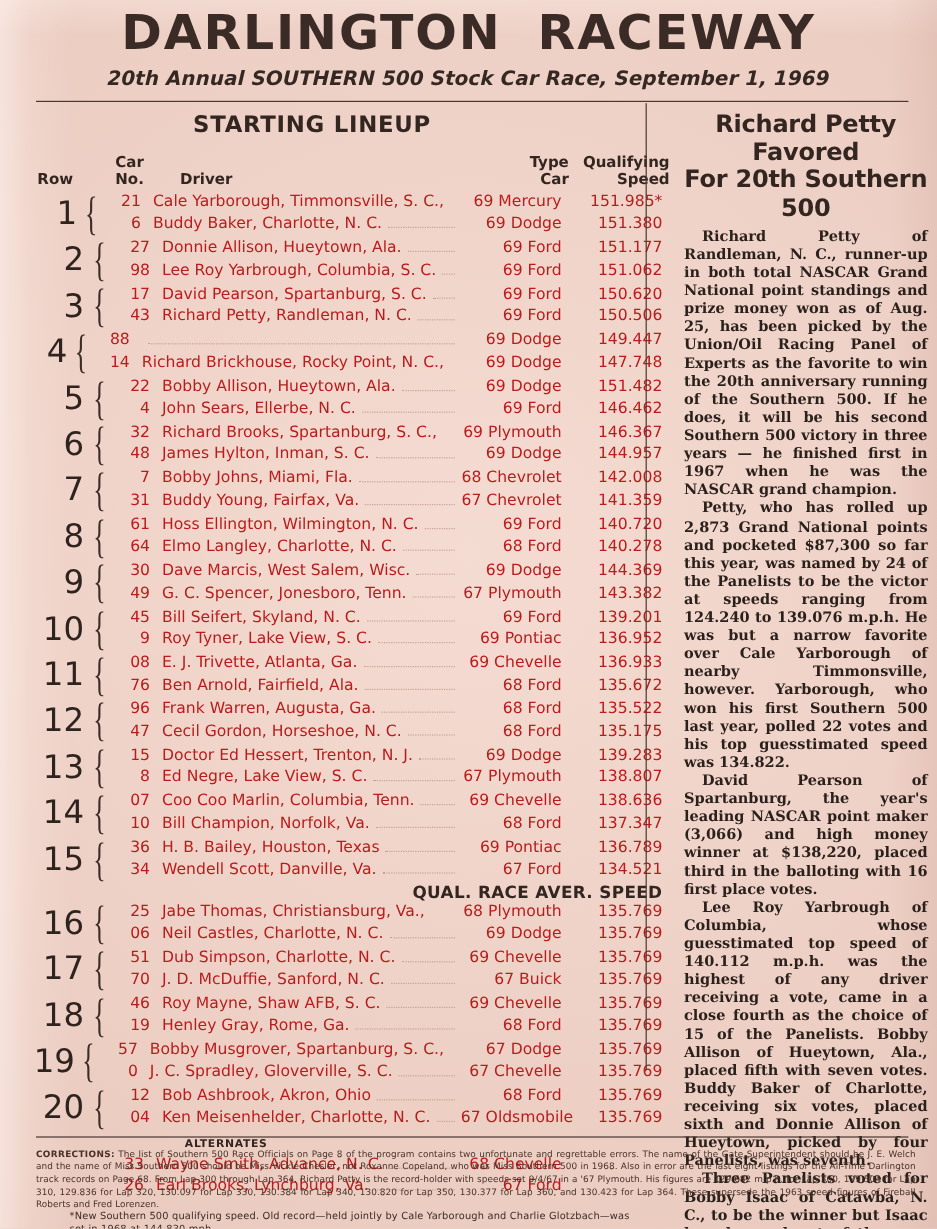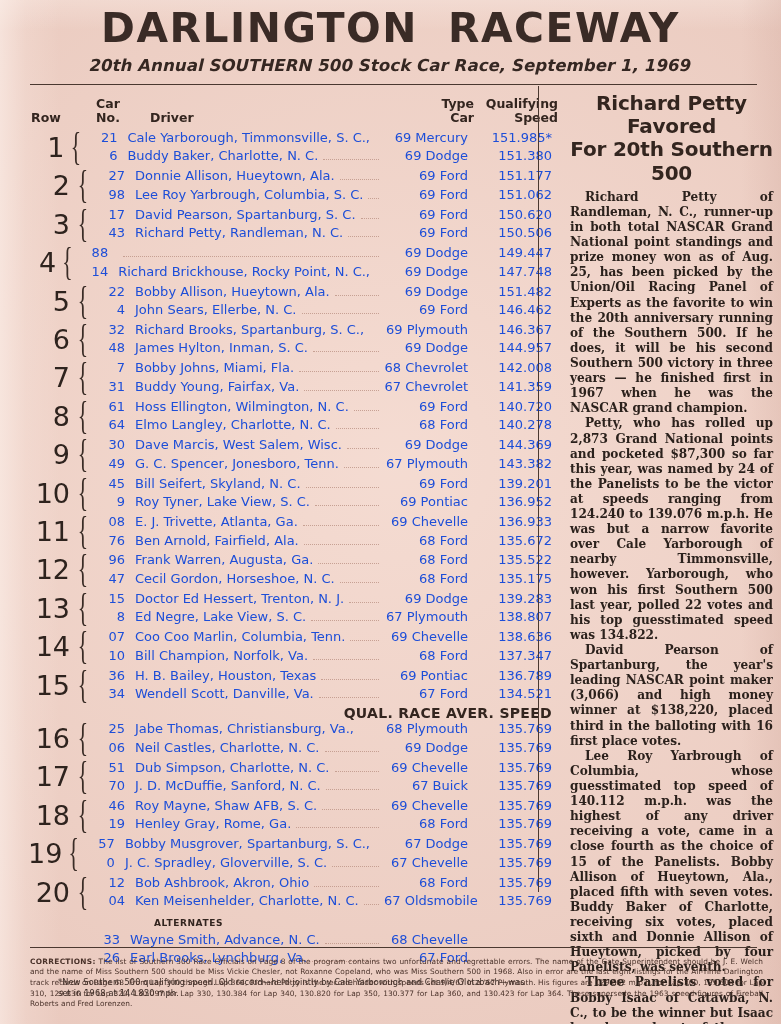--- a/index.html
+++ b/index.html
@@ -94,21 +94,21 @@
     font-size:27px;font-weight:400;color:#2e231e;line-height:1;
   }
   .brace{
     width:16px;text-align:center;
     font-size:27px;color:#3a2c26;line-height:1;font-family:"Liberation Serif",serif;
     transform:scaleY(1.45) scaleX(.8);
   }
   .pairs{flex:1;}
   .drv{
     display:flex;align-items:baseline;
-    font-family:"DejaVu Sans",sans-serif;font-size:13px;color:#1d4ed8;
+    font-family:"DejaVu Sans",sans-serif;font-size:13px;color:#b91c1c;
     line-height:1.42;
   }
   .d-car{width:34px;text-align:right;padding-right:10px;}
   .d-name{white-space:nowrap;}
   .d-lead{
     flex:1;border-bottom:1.5px dotted #b98f81;
     margin:0 5px 4px 5px;min-width:4px;opacity:.75;
   }
   .d-type{width:84px;text-align:right;white-space:nowrap;}
   .d-speed{width:84px;text-align:right;padding-right:6px;}
@@ -169,20 +169,21 @@
 
   <div class="masthead">
     <div class="bigtitle">DARLINGTON RACEWAY</div>
     <div class="subtitle">20th Annual SOUTHERN 500 Stock Car Race, September 1, 1969</div>
   </div>
   <div class="rule-top"></div>
 
   <div class="cols">
 
     <div class="col-left">
+      <div class="lineup-title">STARTING LINEUP</div>
 
       <div class="thead">
         <div class="th-row">Row</div>
         <div class="th-brace"></div>
         <div class="th-car">
           <div>Car</div>
           <div>No.</div>
         </div>
         <div class="th-driver">Driver</div>
         <div class="th-type">

